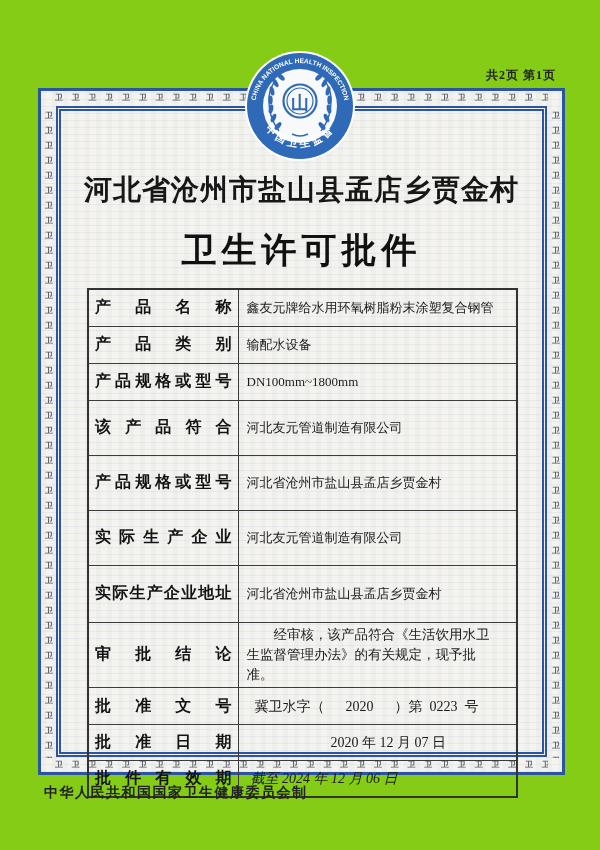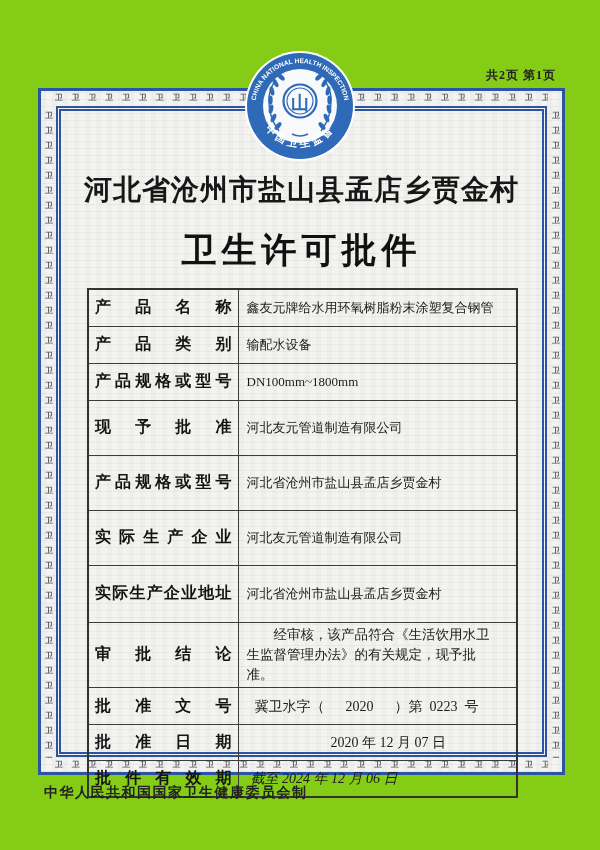--- a/index.html
+++ b/index.html
@@ -125,21 +125,21 @@
           </tr>
           <tr class="h37">
             <td class="lab">产品类别</td>
             <td class="val">输配水设备</td>
           </tr>
           <tr class="h37">
             <td class="lab">产品规格或型号</td>
             <td class="val">DN100mm~1800mm</td>
           </tr>
           <tr class="h55">
-            <td class="lab">现予批准</td>
+            <td class="lab">该产品符合</td>
             <td class="val">河北友元管道制造有限公司</td>
           </tr>
           <tr class="h55">
             <td class="lab">产品规格或型号</td>
             <td class="val">河北省沧州市盐山县孟店乡贾金村</td>
           </tr>
           <tr class="h55">
             <td class="lab">实际生产企业</td>
             <td class="val">河北友元管道制造有限公司</td>
           </tr>

